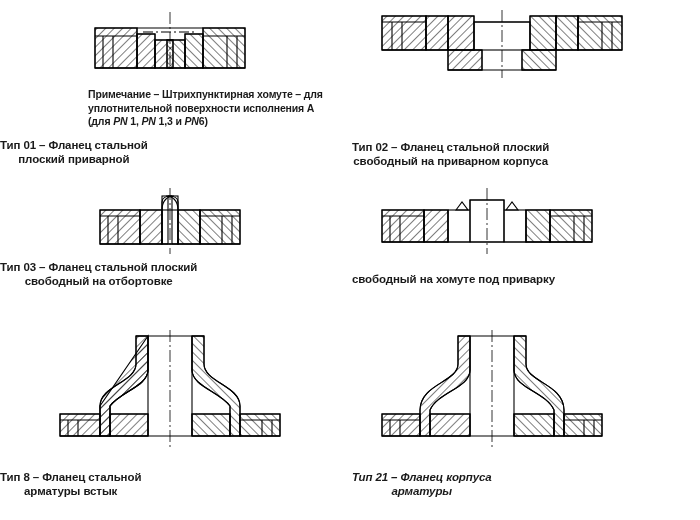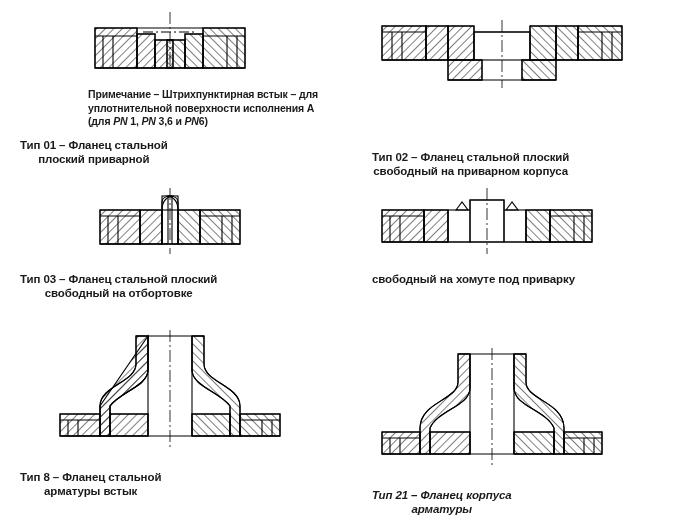--- a/index.html
+++ b/index.html
@@ -27,21 +27,20 @@
   .fig {
     position: relative;
     width: 340px;
   }
   .caption {
     text-align: center;
     font-size: 11.5px;
     line-height: 14px;
     font-weight: bold;
     letter-spacing: -0.1px;
-    padding-left: 20px;
   }
   .note {
     position: absolute;
     left: 88px;
     top: 82px;
     width: 260px;
     font-size: 10.5px;
     line-height: 13.5px;
     font-weight: bold;
     letter-spacing: -0.15px;
@@ -94,31 +93,31 @@
 
           <line x1="143" y1="26" x2="197" y2="26" stroke-dasharray="10 3 2 3"></line>
 
           <line x1="170" y1="6" x2="170" y2="66" stroke-dasharray="12 3 2 3" stroke-width="0.8"></line>
 
           <line x1="95" y1="62" x2="245" y2="62"></line>
         </g>
       </svg>
     </div>
     <div class="note">
-      <div>Примечание – Штрихпунктирная встык – для</div>
+      <div>Примечание – Штрихпунктирная хомуте – для</div>
       <div>уплотнительной поверхности исполнения A</div>
-      <div><span>(для </span><i>PN</i><span> 1, </span><i>PN</i><span> 3,6 и </span><i>PN</i><span>6)</span></div>
+      <div><span>(для </span><i>PN</i><span> 1, </span><i>PN</i><span> 1,3 и </span><i>PN</i><span>6)</span></div>
     </div>
     <div class="caption" style="position:absolute; left:0; top:132px;">
       <div>Тип 01 – Фланец стальной</div>
       <div>плоский приварной</div>
     </div>
   </div>
 
-  <div class="cell" style="left:352px; top:18px;">
+  <div class="cell" style="left:352px; top:8px;">
     <div class="fig">
       <svg width="340" height="70" viewBox="0 0 340 70">
         <g class="ln" stroke-width="1.1">
 
           <rect x="30" y="8" width="44" height="34" fill="url(#h1)"></rect>
           <rect x="30" y="8" width="44" height="34" fill="none"></rect>
           <rect x="74" y="8" width="22" height="34" fill="url(#h1)"></rect>
           <rect x="74" y="8" width="22" height="34" fill="none"></rect>
 
           <rect x="96" y="42" width="34" height="20" fill="url(#h1)"></rect>
@@ -189,21 +188,21 @@
           <line x1="232" y1="28" x2="232" y2="56"></line>
           <line x1="100" y1="28" x2="140" y2="28"></line>
           <line x1="200" y1="28" x2="240" y2="28"></line>
 
           <line x1="100" y1="56" x2="240" y2="56"></line>
 
           <line x1="170" y1="0" x2="170" y2="66" stroke-dasharray="12 3 2 3" stroke-width="0.8"></line>
         </g>
       </svg>
     </div>
-    <div class="caption" style="position:absolute; left:0; top:84px;">
+    <div class="caption" style="position:absolute; left:0; top:72px;">
       <div>Тип 03 – Фланец стальной плоский</div>
       <div>свободный на отбортовке</div>
     </div>
   </div>
 
   <div class="cell" style="left:352px; top:188px;">
     <div class="fig">
       <svg width="340" height="66" viewBox="0 0 340 66">
         <g class="ln" stroke-width="1.1">
 
@@ -280,21 +279,21 @@
           <line x1="170" y1="0" x2="170" y2="118" stroke-dasharray="12 3 2 3" stroke-width="0.8"></line>
         </g>
       </svg>
     </div>
     <div class="caption" style="position:absolute; left:0; top:140px;">
       <div>Тип 8 – Фланец стальной</div>
       <div>арматуры встык</div>
     </div>
   </div>
 
-  <div class="cell" style="left:352px; top:348px;font-style:italic;">
+  <div class="cell" style="left:352px; top:330px;font-style:italic;">
     <div class="fig">
       <svg width="340" height="118" viewBox="0 0 340 118">
         <g class="ln" stroke-width="1.1">
 
           <path d="M118 6 L118 40 C118 58 86 62 78 80 L78 106 L68 106 L68 80 C68 54 106 52 106 34 L106 6 Z" fill="url(#h1)"></path>
           <path d="M118 6 L118 40 C118 58 86 62 78 80 L78 106 L68 106 L68 80 C68 54 106 52 106 34 L106 6 Z" fill="none"></path>
 
           <path d="M162 6 L162 40 C162 58 194 62 202 80 L202 106 L212 106 L212 80 C212 54 174 52 174 34 L174 6 Z" fill="url(#h2)"></path>
           <path d="M162 6 L162 40 C162 58 194 62 202 80 L202 106 L212 106 L212 80 C212 54 174 52 174 34 L174 6 Z" fill="none"></path>
 

